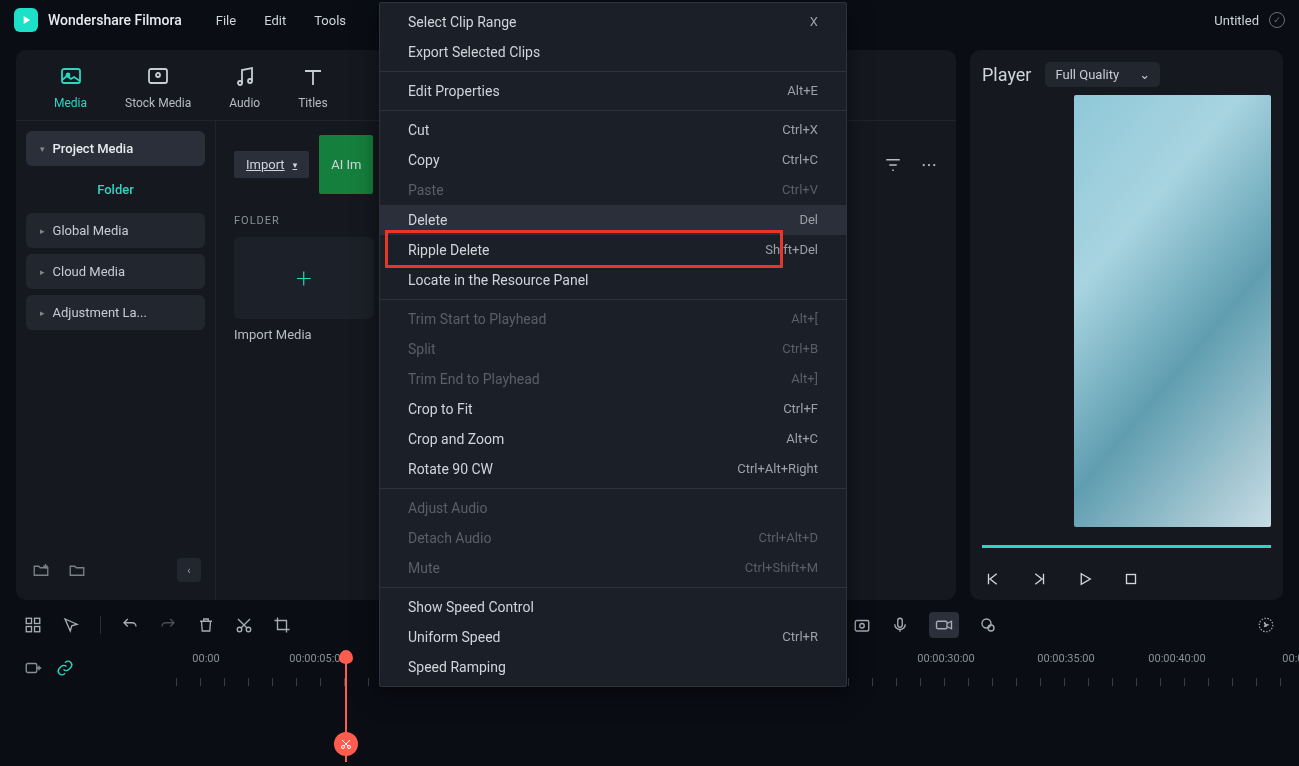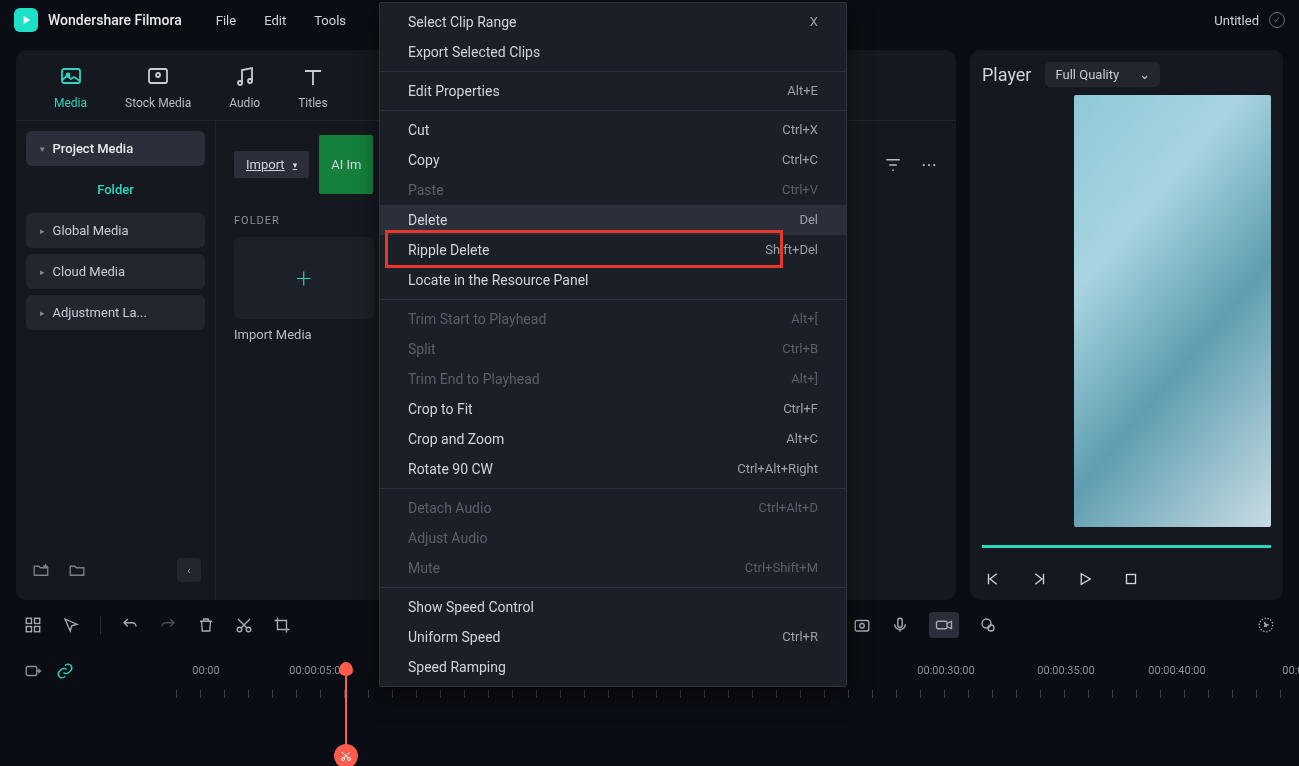--- a/index.html
+++ b/index.html
@@ -62,21 +62,21 @@
 .pc-btn { color: #d0d4dc; cursor: pointer; display: flex; align-items: center; justify-content: center; }
 
 
 .timeline-area { padding: 8px 16px 0 16px; }
 .timeline-toolbar { display: flex; align-items: center; gap: 20px; padding: 4px 8px; }
 .tt-btn { color: #a8acb5; cursor: pointer; display: flex; align-items: center; }
 .tt-sep { width: 1px; height: 18px; background: #2a2f3a; }
 .tt-group-right { margin-left: auto; display: flex; gap: 20px; align-items: center; }
 .tt-btn.hl { background: #2a2f3a; padding: 4px 6px; border-radius: 4px; }
 
-.timeline-ruler { display: flex; align-items: flex-start; margin-top: 20px; position: relative; height: 36px; }
+.timeline-ruler { display: flex; align-items: center; margin-top: 8px; position: relative; height: 36px; }
 .ruler-left-btns { display: flex; gap: 14px; padding: 0 8px; }
 .ruler-btn { color: #8a8f98; cursor: pointer; }
 .ruler-btn.link { color: #2dd6c0; }
 .ruler-ticks { position: absolute; left: 120px; right: 0; top: 0; height: 36px; }
 .tick-label { position: absolute; top: 2px; font-size: 11px; color: #8a8f98; transform: translateX(-50%); }
 .tick-mark { position: absolute; bottom: 0; width: 1px; height: 8px; background: #3a3f48; }
 .playhead { position: absolute; top: 0; width: 14px; height: 14px; background: #ff5c4d; border-radius: 50% 50% 50% 50% / 60% 60% 40% 40%; transform: translateX(-50%); }
 .playhead-line { position: absolute; top: 12px; width: 2px; height: 100px; background: #ff5c4d; transform: translateX(-50%); }
 .playhead-cut { position: absolute; top: 82px; width: 24px; height: 24px; background: #ff5c4d; border-radius: 50%; transform: translateX(-50%); display: flex; align-items: center; justify-content: center; color: #fff; font-size: 12px; }
 
@@ -472,28 +472,28 @@
     <div class="cm-item">
       <span>Crop and Zoom</span>
       <span class="cm-shortcut">Alt+C</span>
     </div>
     <div class="cm-item">
       <span>Rotate 90 CW</span>
       <span class="cm-shortcut">Ctrl+Alt+Right</span>
     </div>
     <div class="cm-sep"></div>
     <div class="cm-item disabled">
+      <span>Adjust Audio</span>
+      <span class="cm-shortcut"></span>
+    </div>
+    <div class="cm-item disabled">
       <span>Detach Audio</span>
       <span class="cm-shortcut">Ctrl+Alt+D</span>
     </div>
     <div class="cm-item disabled">
-      <span>Adjust Audio</span>
-      <span class="cm-shortcut"></span>
-    </div>
-    <div class="cm-item disabled">
       <span>Mute</span>
       <span class="cm-shortcut">Ctrl+Shift+M</span>
     </div>
     <div class="cm-sep"></div>
     <div class="cm-item">
       <span>Show Speed Control</span>
       <span class="cm-shortcut"></span>
     </div>
     <div class="cm-item">
       <span>Uniform Speed</span>

